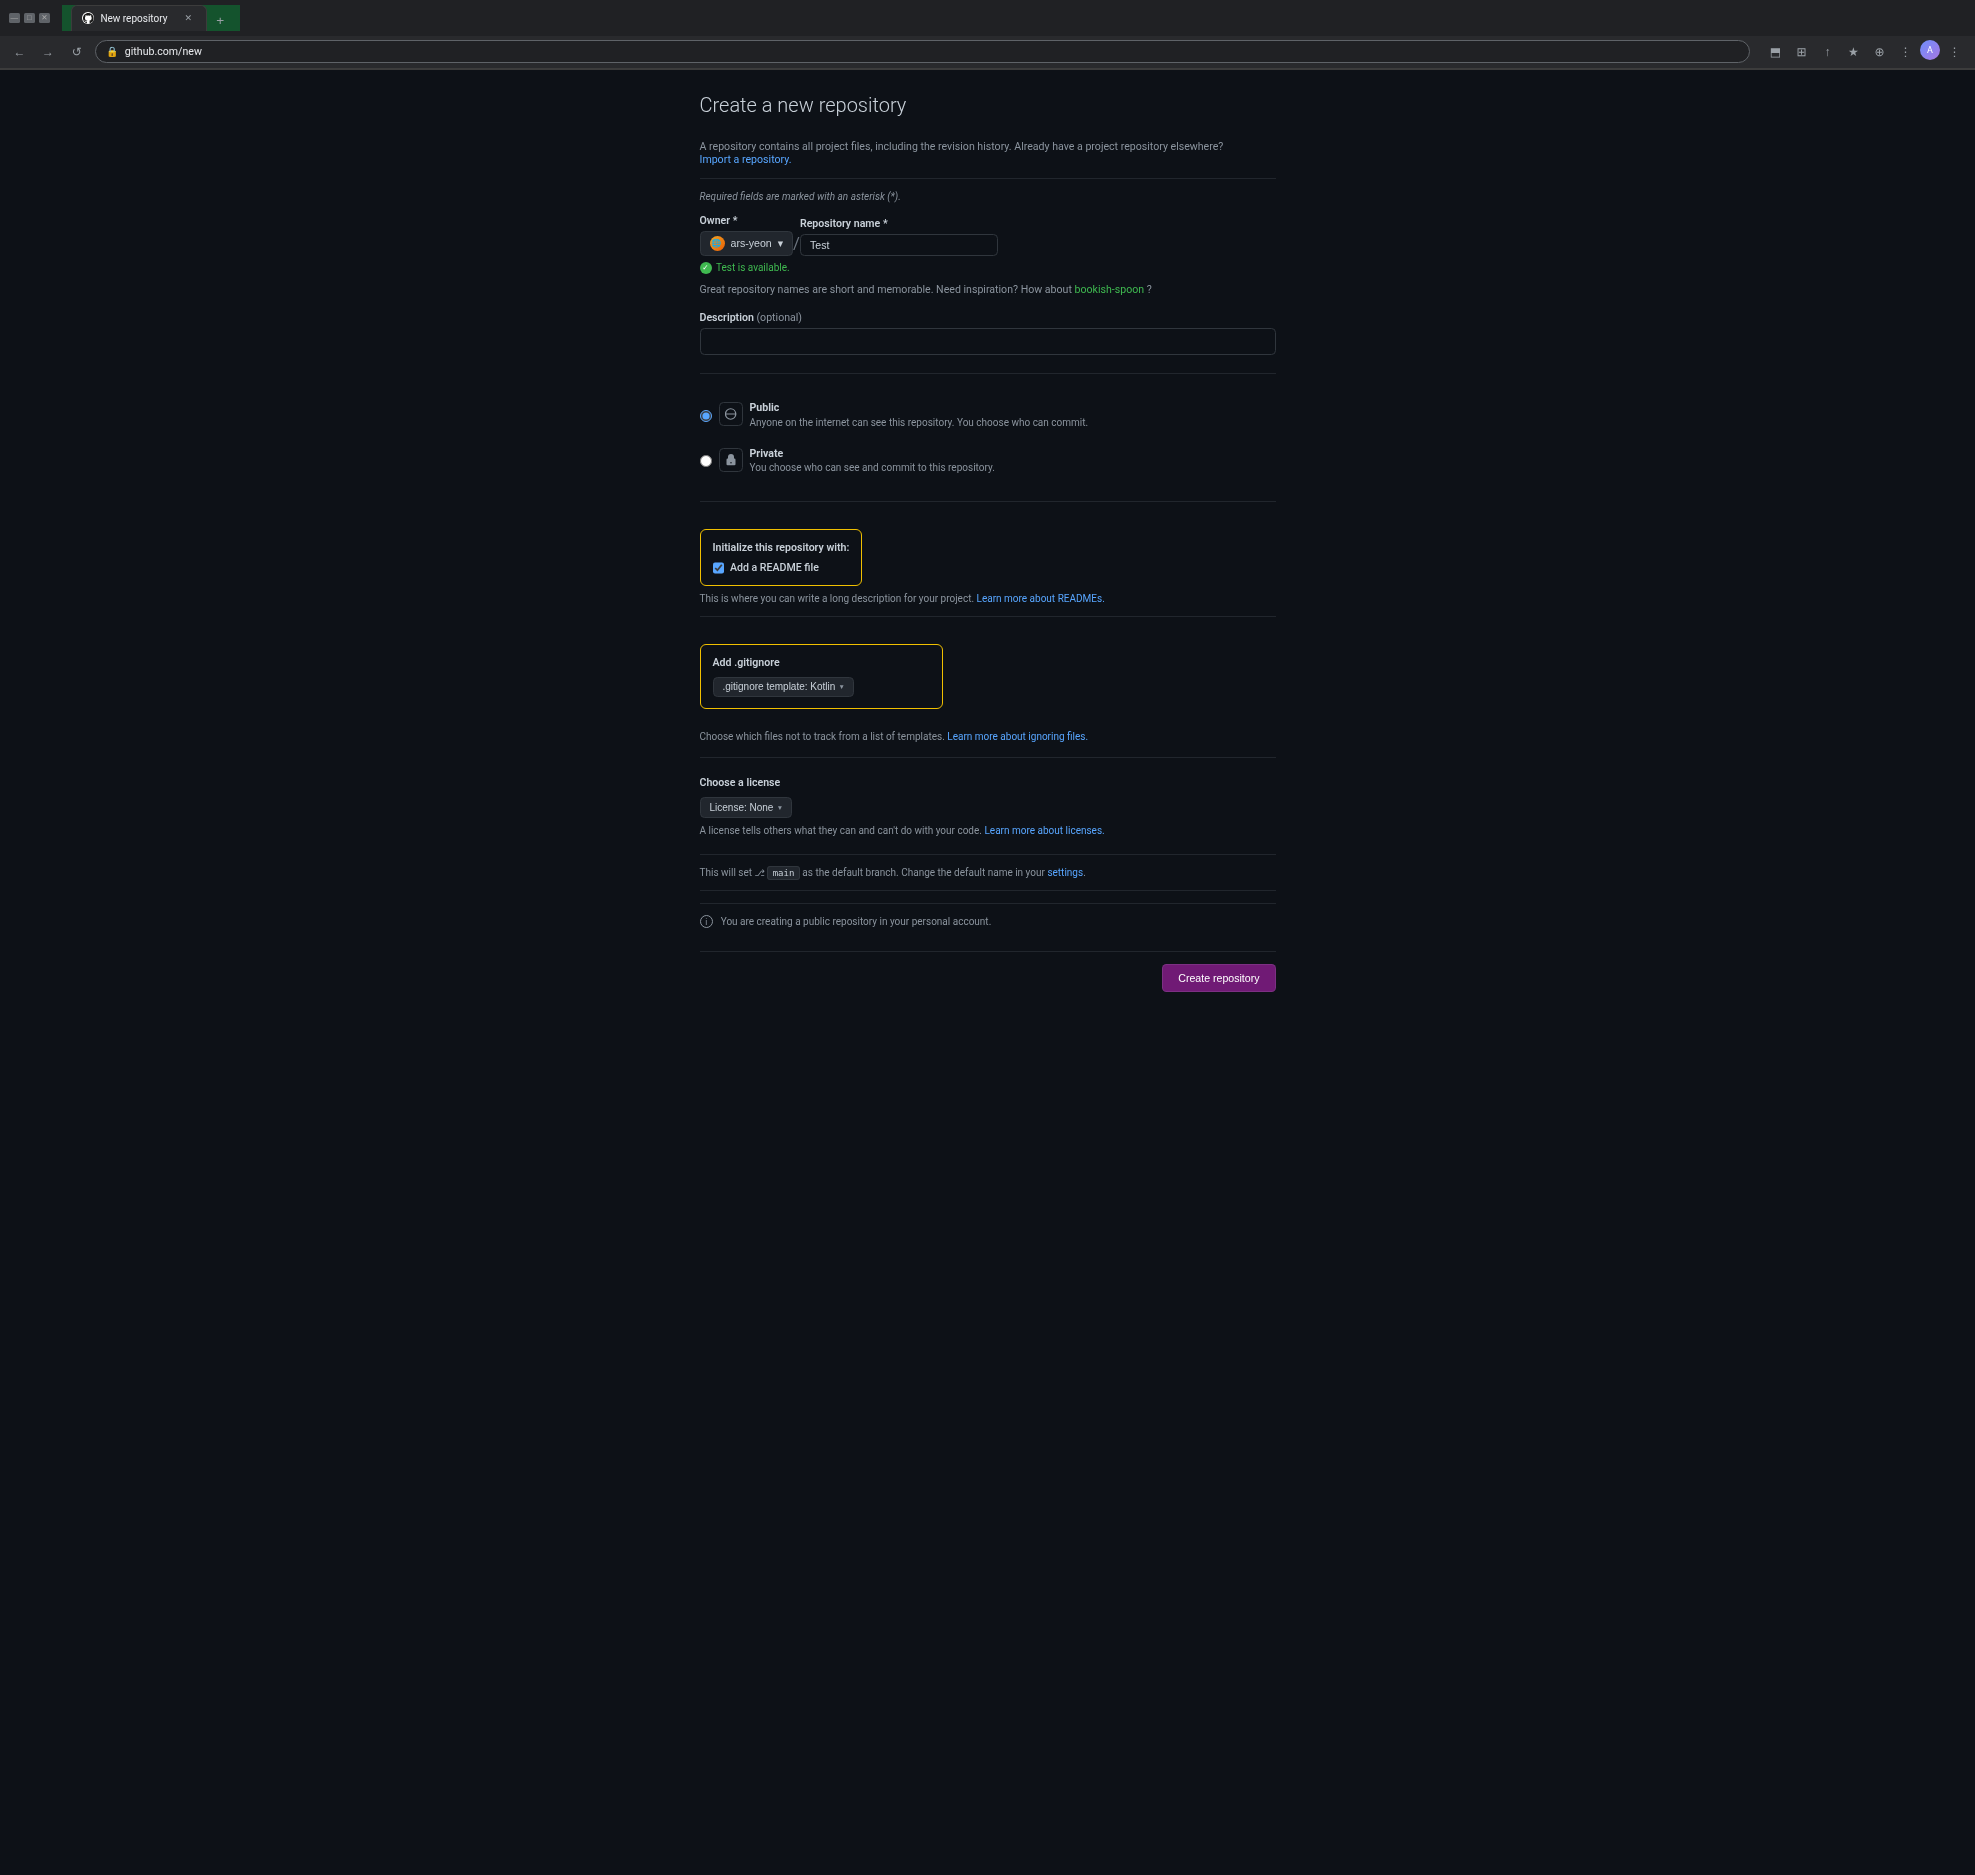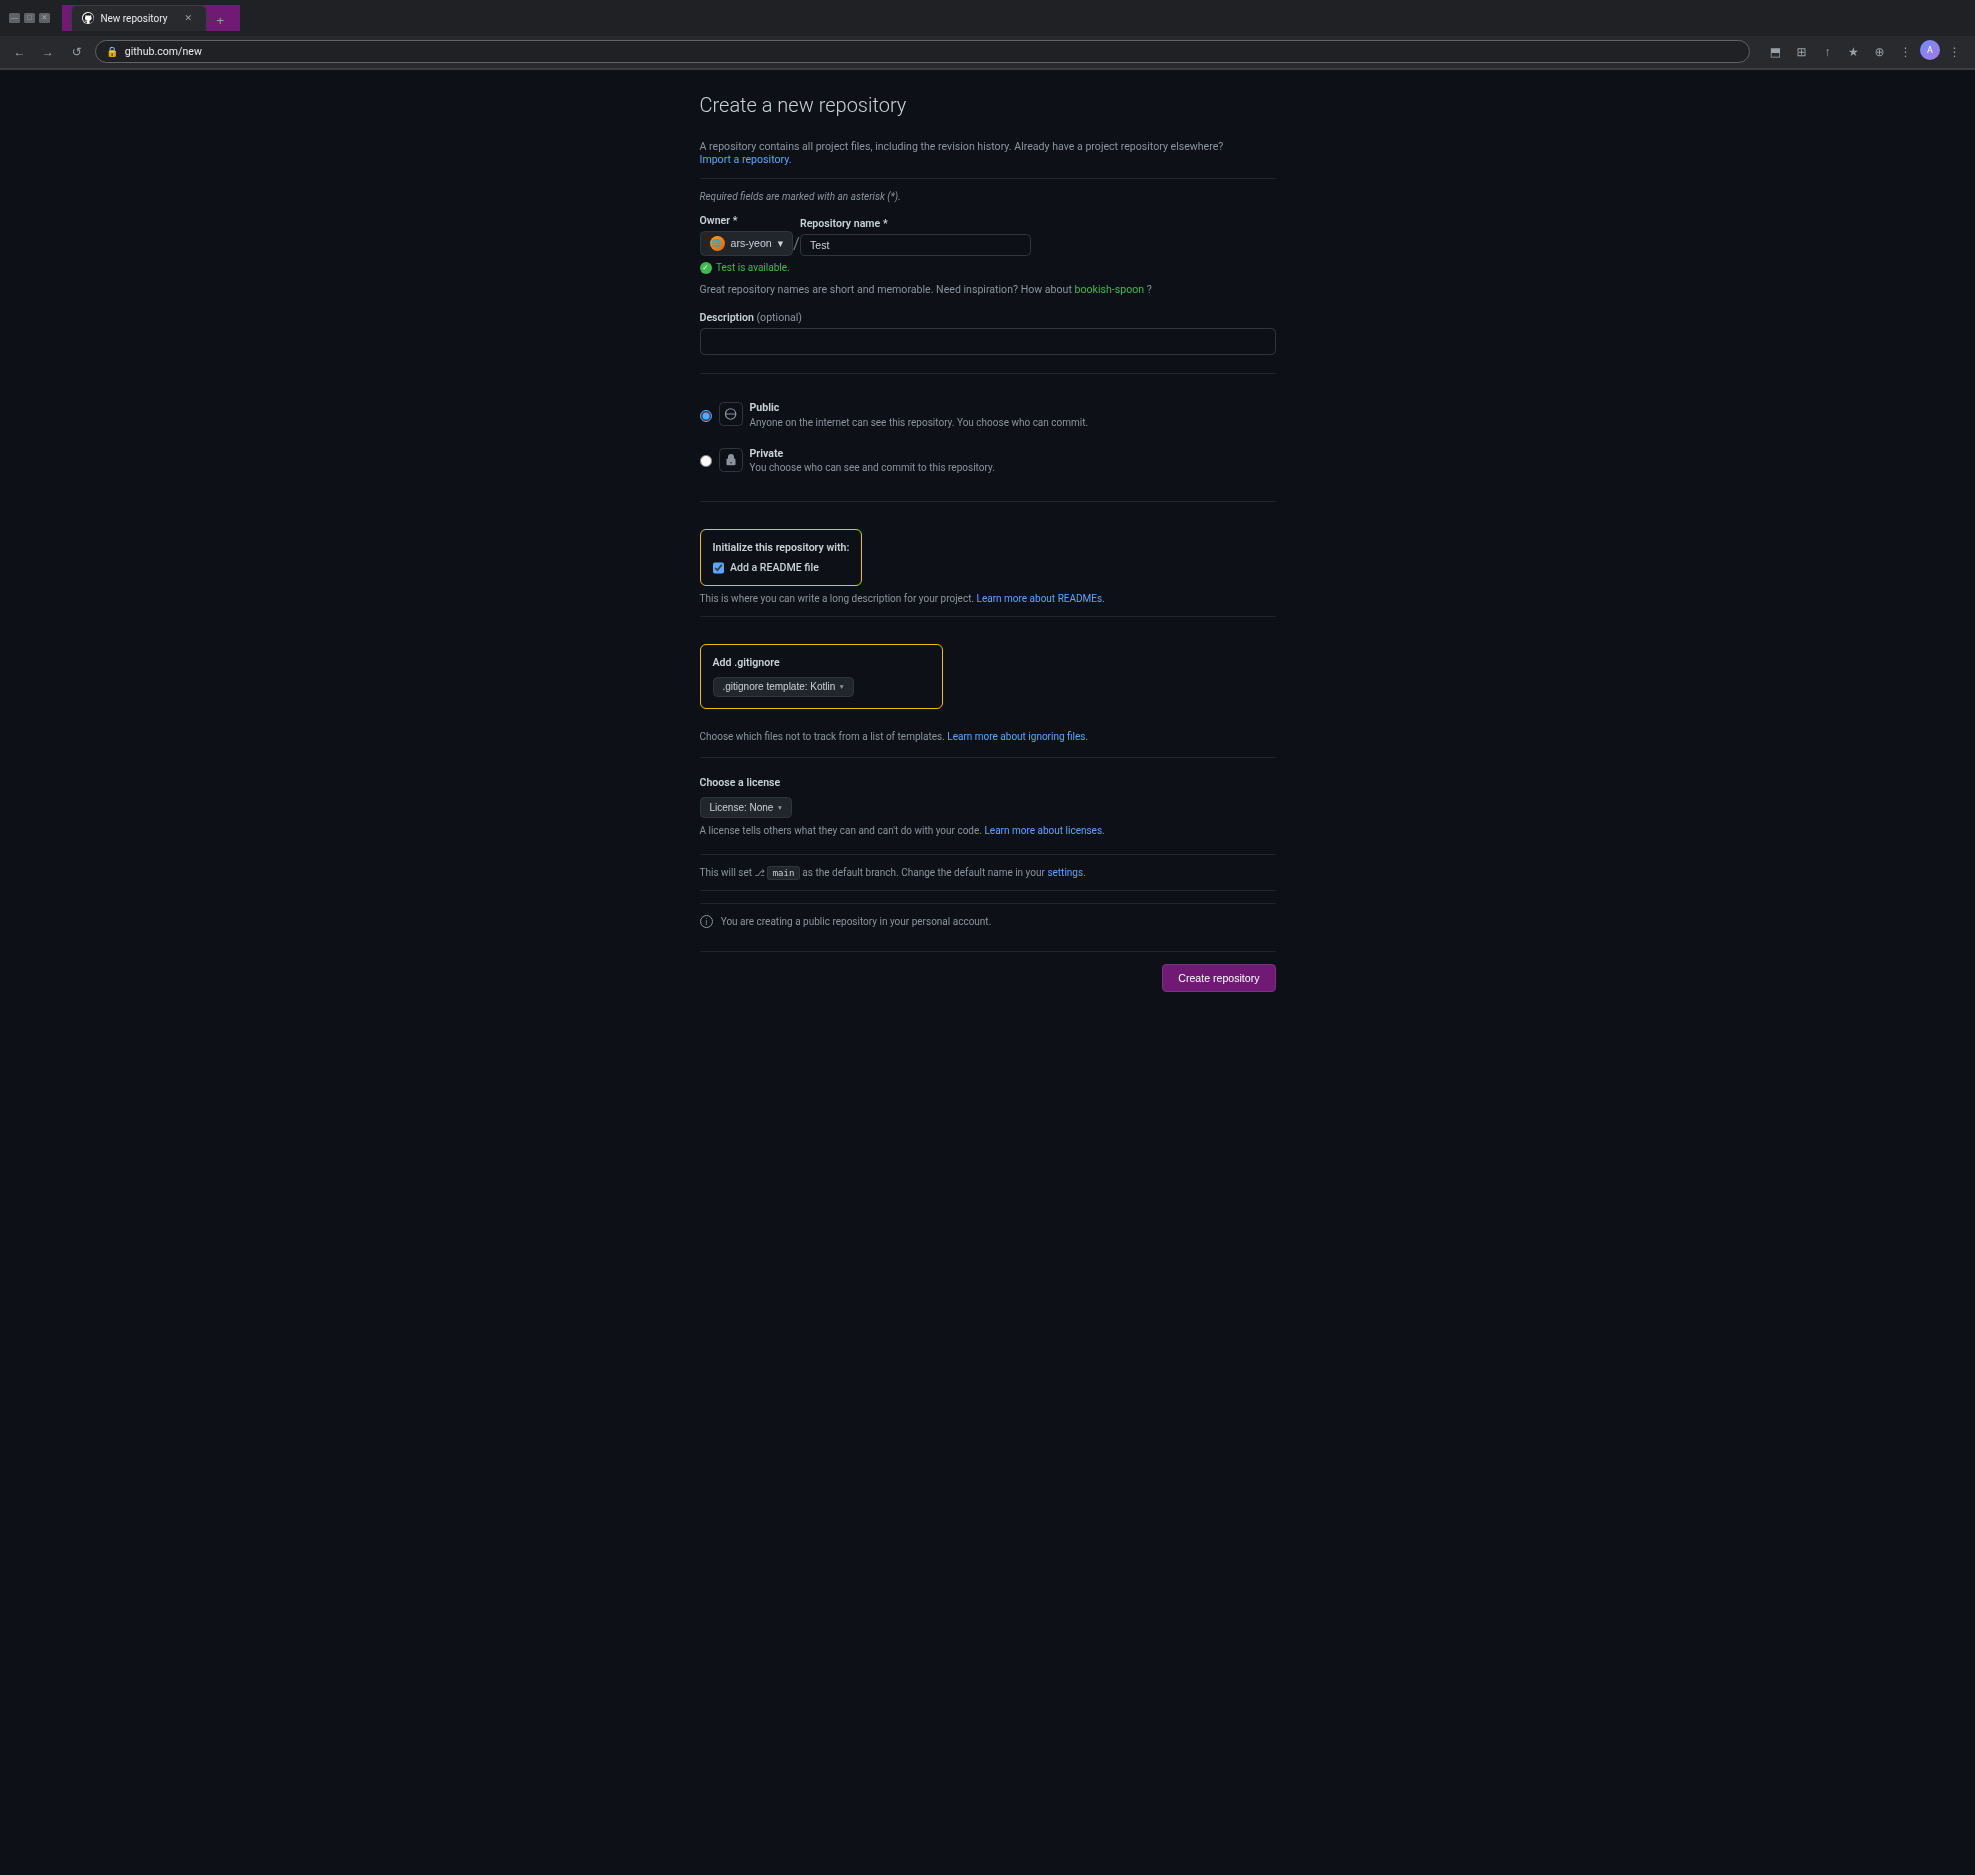--- a/index.html
+++ b/index.html
@@ -34,21 +34,21 @@
       background: #5f6368;
       border: none;
       cursor: pointer;
       display: flex; align-items: center; justify-content: center;
       color: #aaa; font-size: 7.6px;
     }
     .tab-bar {
       display: flex;
       align-items: flex-end;
       padding: 0 9px;
-      background: #701a75;
+      background: #14532d;
     }
     .tab {
       display: flex;
       align-items: center;
       gap: 6px;
       padding: 6px 10.6px;
       background: #292a2d;
       border-radius: 6px 6px 0 0;
       border: 0.8px solid #3c3c3c;
       border-bottom: none;
@@ -228,21 +228,21 @@
     .text-input {
       background: #0d1117;
       border: 0.8px solid #30363d;
       border-radius: 4.5px;
       padding: 3.8px 9px;
       color: #c9d1d9;
       font-size: 10.6px;
       outline: none;
     }
     .repo-name-input {
-      width: 231px;
+      width: 198px;
       border-color: #30363d;
     }
     .availability-msg {
       display: flex;
       align-items: center;
       gap: 4.5px;
       font-size: 10px;
       color: #3fb950;
       margin-top: 3px;
     }

